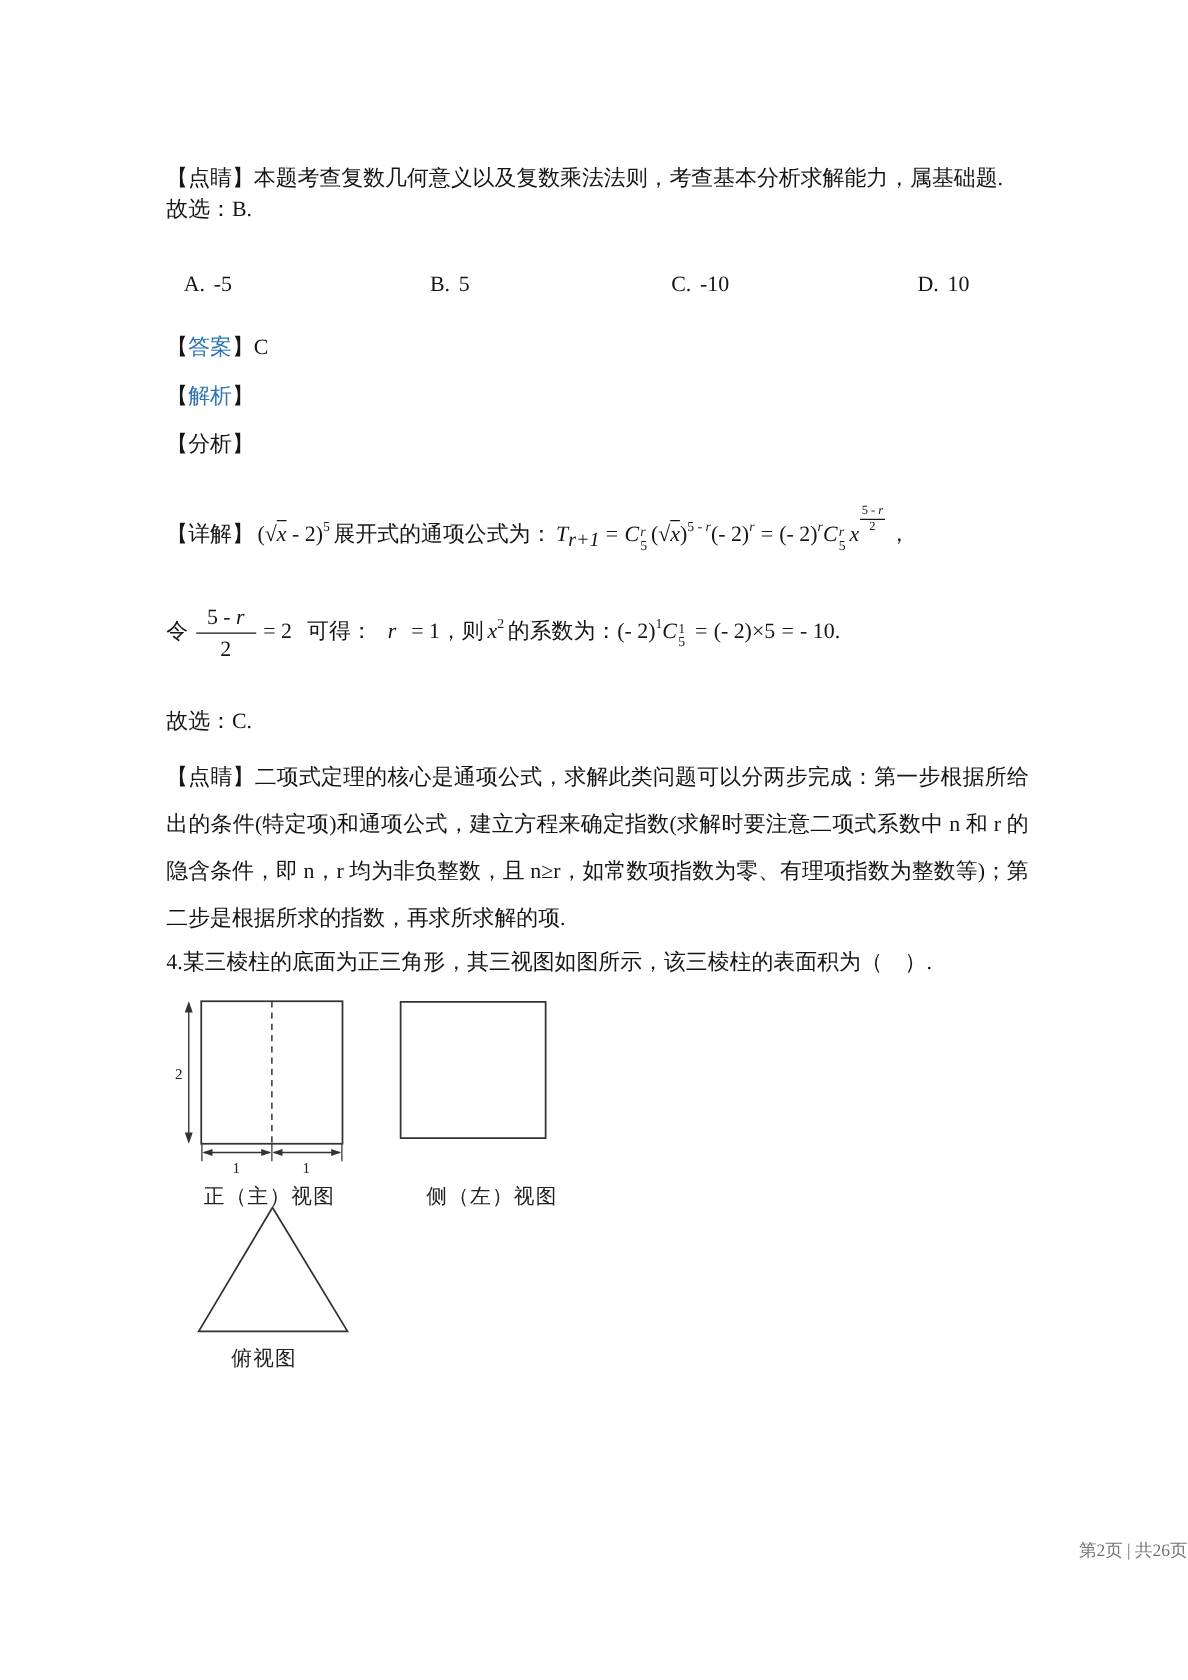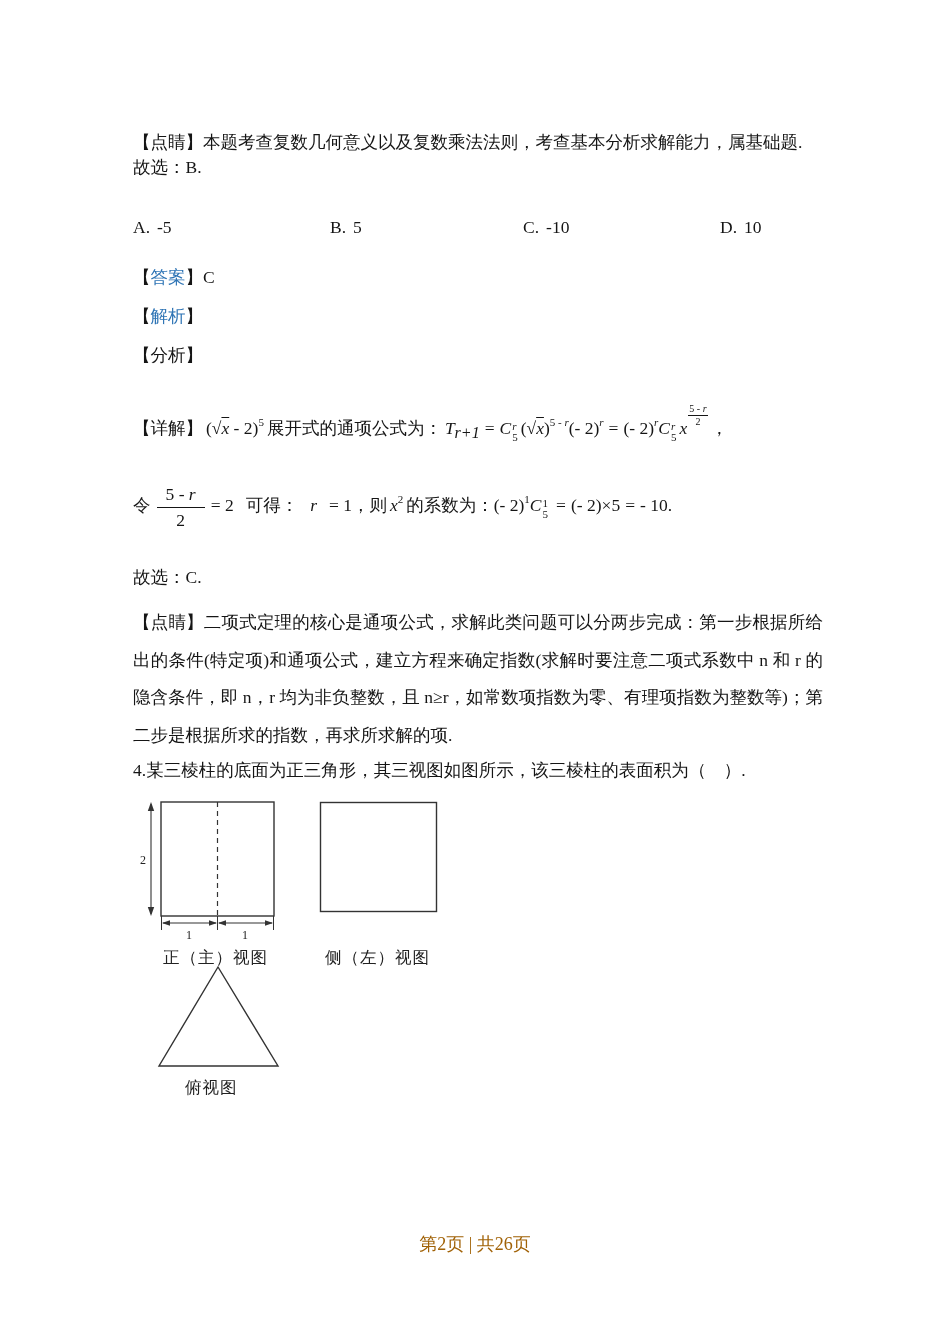--- a/index.html
+++ b/index.html
@@ -9,21 +9,21 @@
          font-family:"Liberation Serif","DejaVu Serif",serif; color:#151515; }
   .content { position:absolute; left:133px; top:110px; width:690px;
              font-size:17.5px; line-height:25px; }
   .para { margin:0; }
   .nowrap { white-space:nowrap; }
   .just { text-align:justify; text-justify:inter-ideograph; }
   .mt4{margin-top:4px}.mt14{margin-top:14px}.mt16{margin-top:16px}.mt17{margin-top:17px}
   .mt20{margin-top:20px}.mt25{margin-top:25px}.mt32{margin-top:32px}
   .mt35{margin-top:35px}.mt36{margin-top:36px}
   .stem { line-height:30px; }
-  .opts { display:grid; grid-template-columns:197px 193px 197px 1fr; }
+  .opts { display:grid; grid-template-columns:197px 193px 197px 1fr;margin-left:14px; }
   .opt .val { margin-left:7px; }
   .blue { color:var(--accent); }
   .it { font-style:italic; }
   .ol { text-decoration:overline; }
   .fml { margin:0 3px; }
   .sp { font-size:11px; vertical-align:8px; }
   .sb { font-size:16px; vertical-align:-4px; }
   .stack { display:inline-block; vertical-align:-7px; font-size:11px; line-height:11px;
            text-align:left; margin:0 3px 0 1px; }
   .stack span { display:block; }
@@ -39,25 +39,25 @@
   .ml4 { margin-left:12px; }
   .detail { line-height:36px; }
   .tallfrac { line-height:56px; }
   .note { line-height:37.5px; }
   .figures { position:relative; height:302px; }
   .fv { position:absolute; left:6px; top:0; }
   .sv { position:absolute; left:186px; top:2px; }
   .tv { position:absolute; left:24px; top:166px; }
   .figlabel { position:absolute; font-size:16.5px; letter-spacing:1px; color:#222; }
   .flabel1 { left:30px; top:146px; }
-  .flabel2 { left:192px; top:146px;text-align:center; }
+  .flabel2 { left:208px; top:146px;text-align:center; }
   .flabel3 { left:52px; top:276px; }
   svg text { font-family:"Liberation Serif","DejaVu Serif",serif; font-size:12px; fill:#222; }
-  .footer { position:absolute; left:0; top:1232px; width:950px; text-align:center;
-            font-size:18px; color:#a16207; }
+  .footer { position:absolute; left:0; top:1232px; width:950px; text-align:right;
+            font-size:14px; color:#737373; }
 </style>
 </head>
 <body>
 
 <div class="content">
 
   <p class="para just mt20">【点睛】本题考查复数几何意义以及复数乘法法则，考查基本分析求解能力，属基础题.</p>
 
   <p class="para">故选：B.</p>
 

